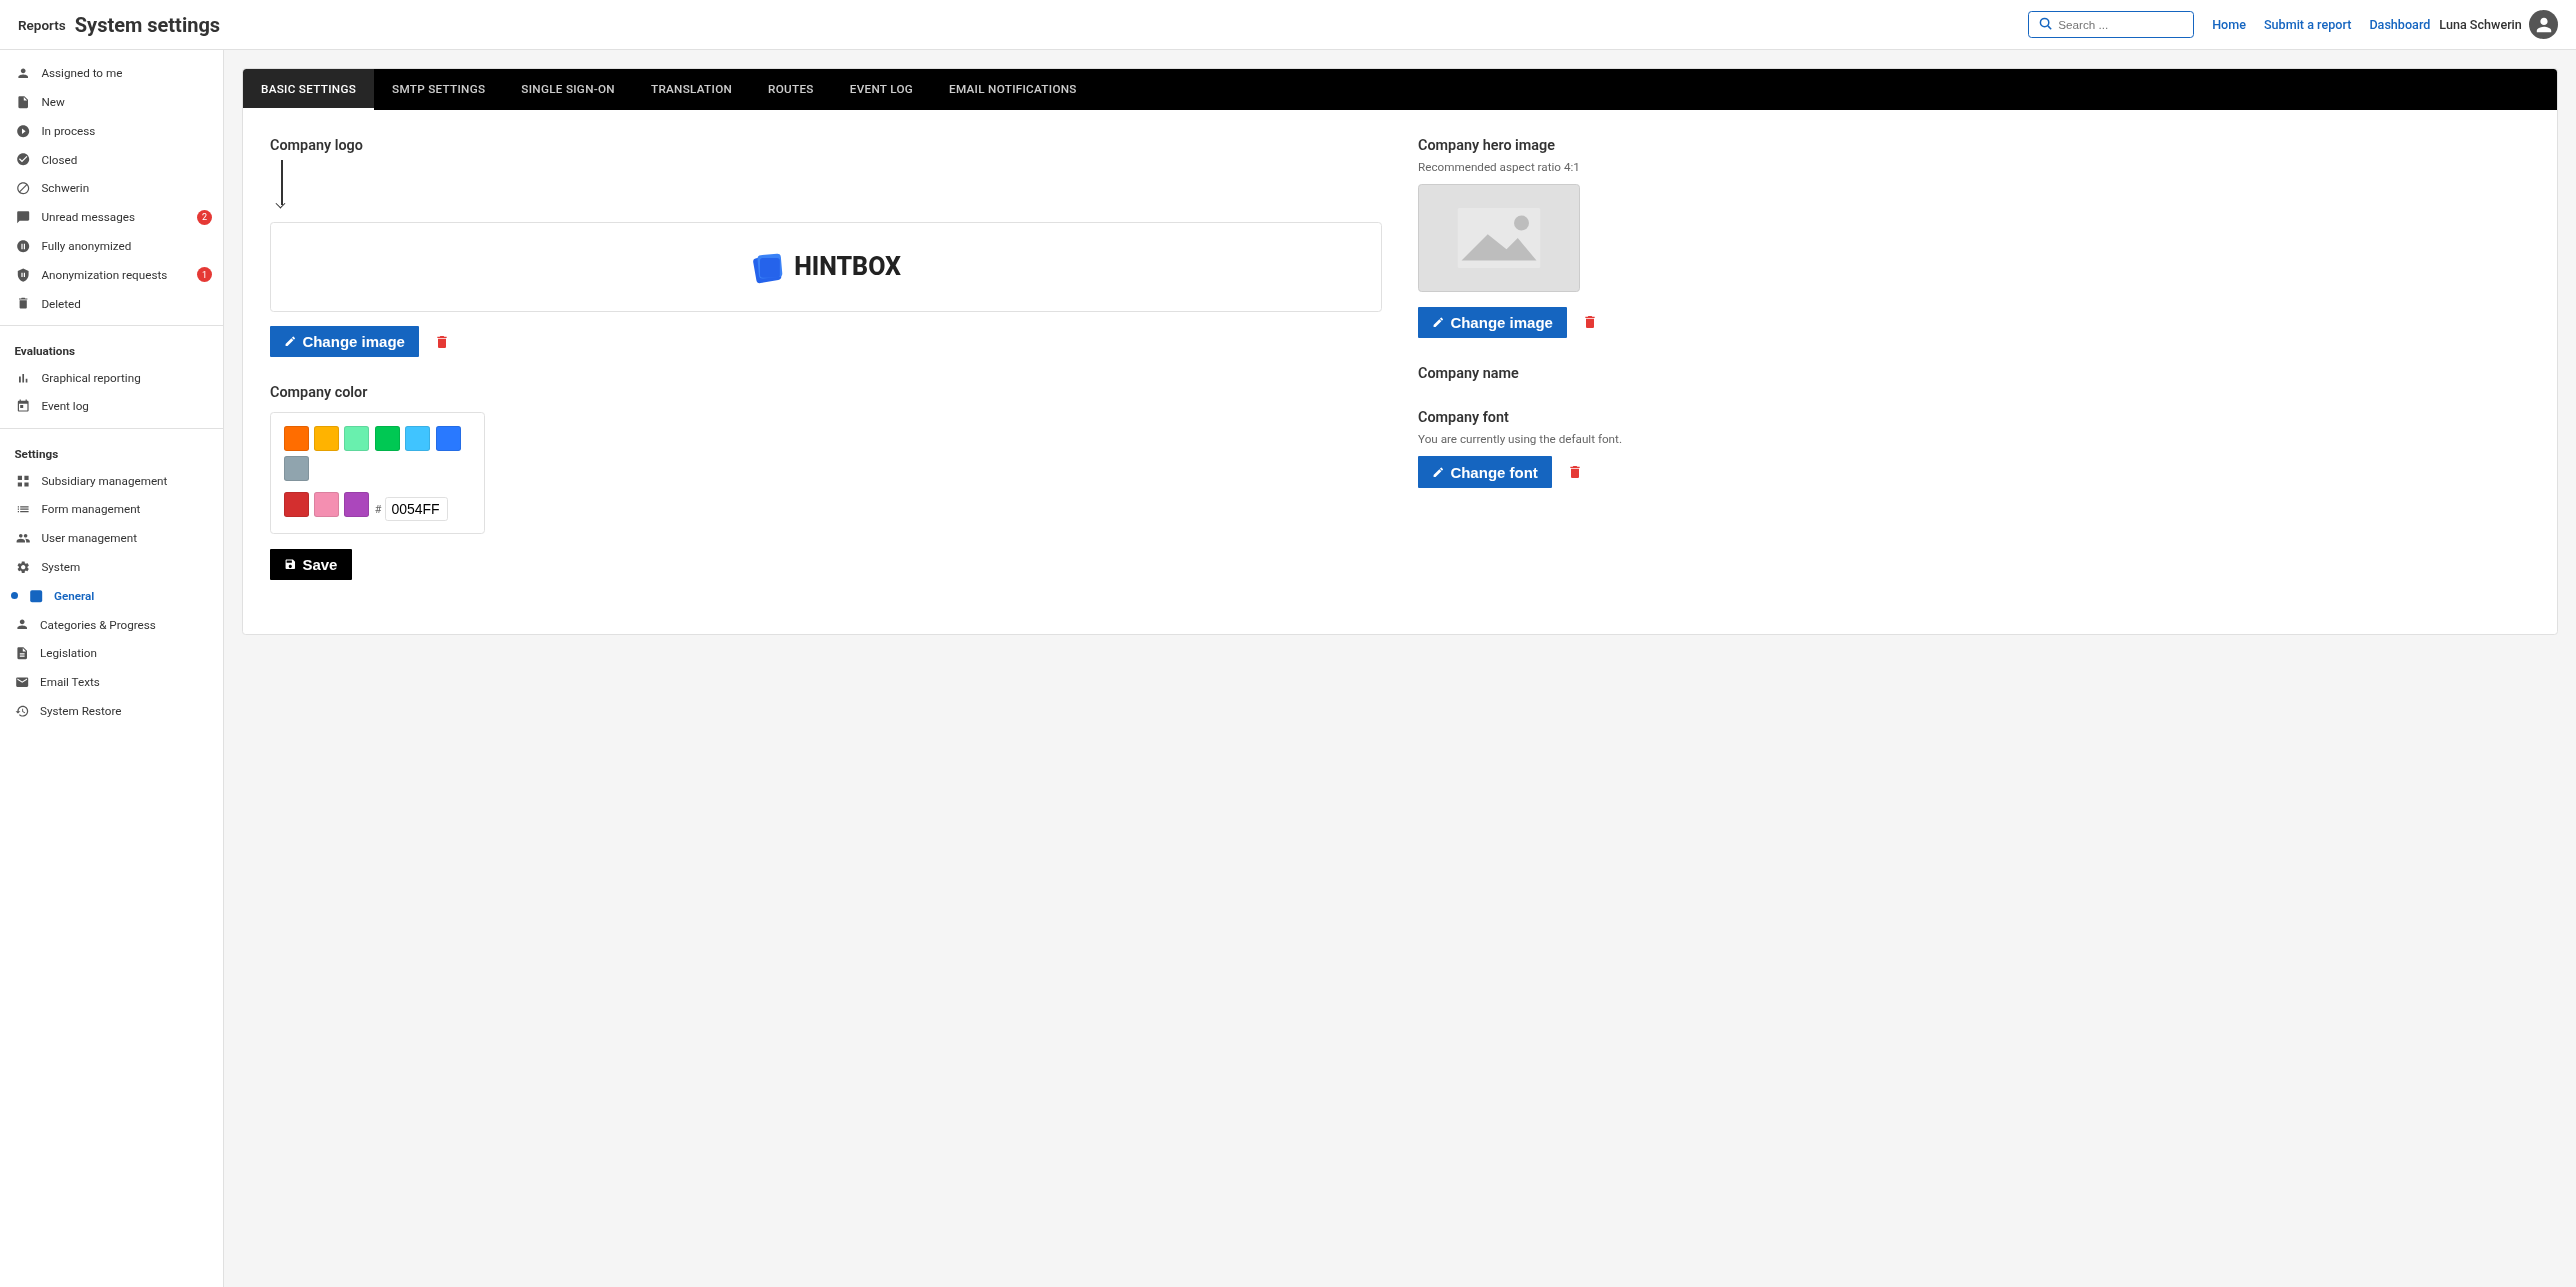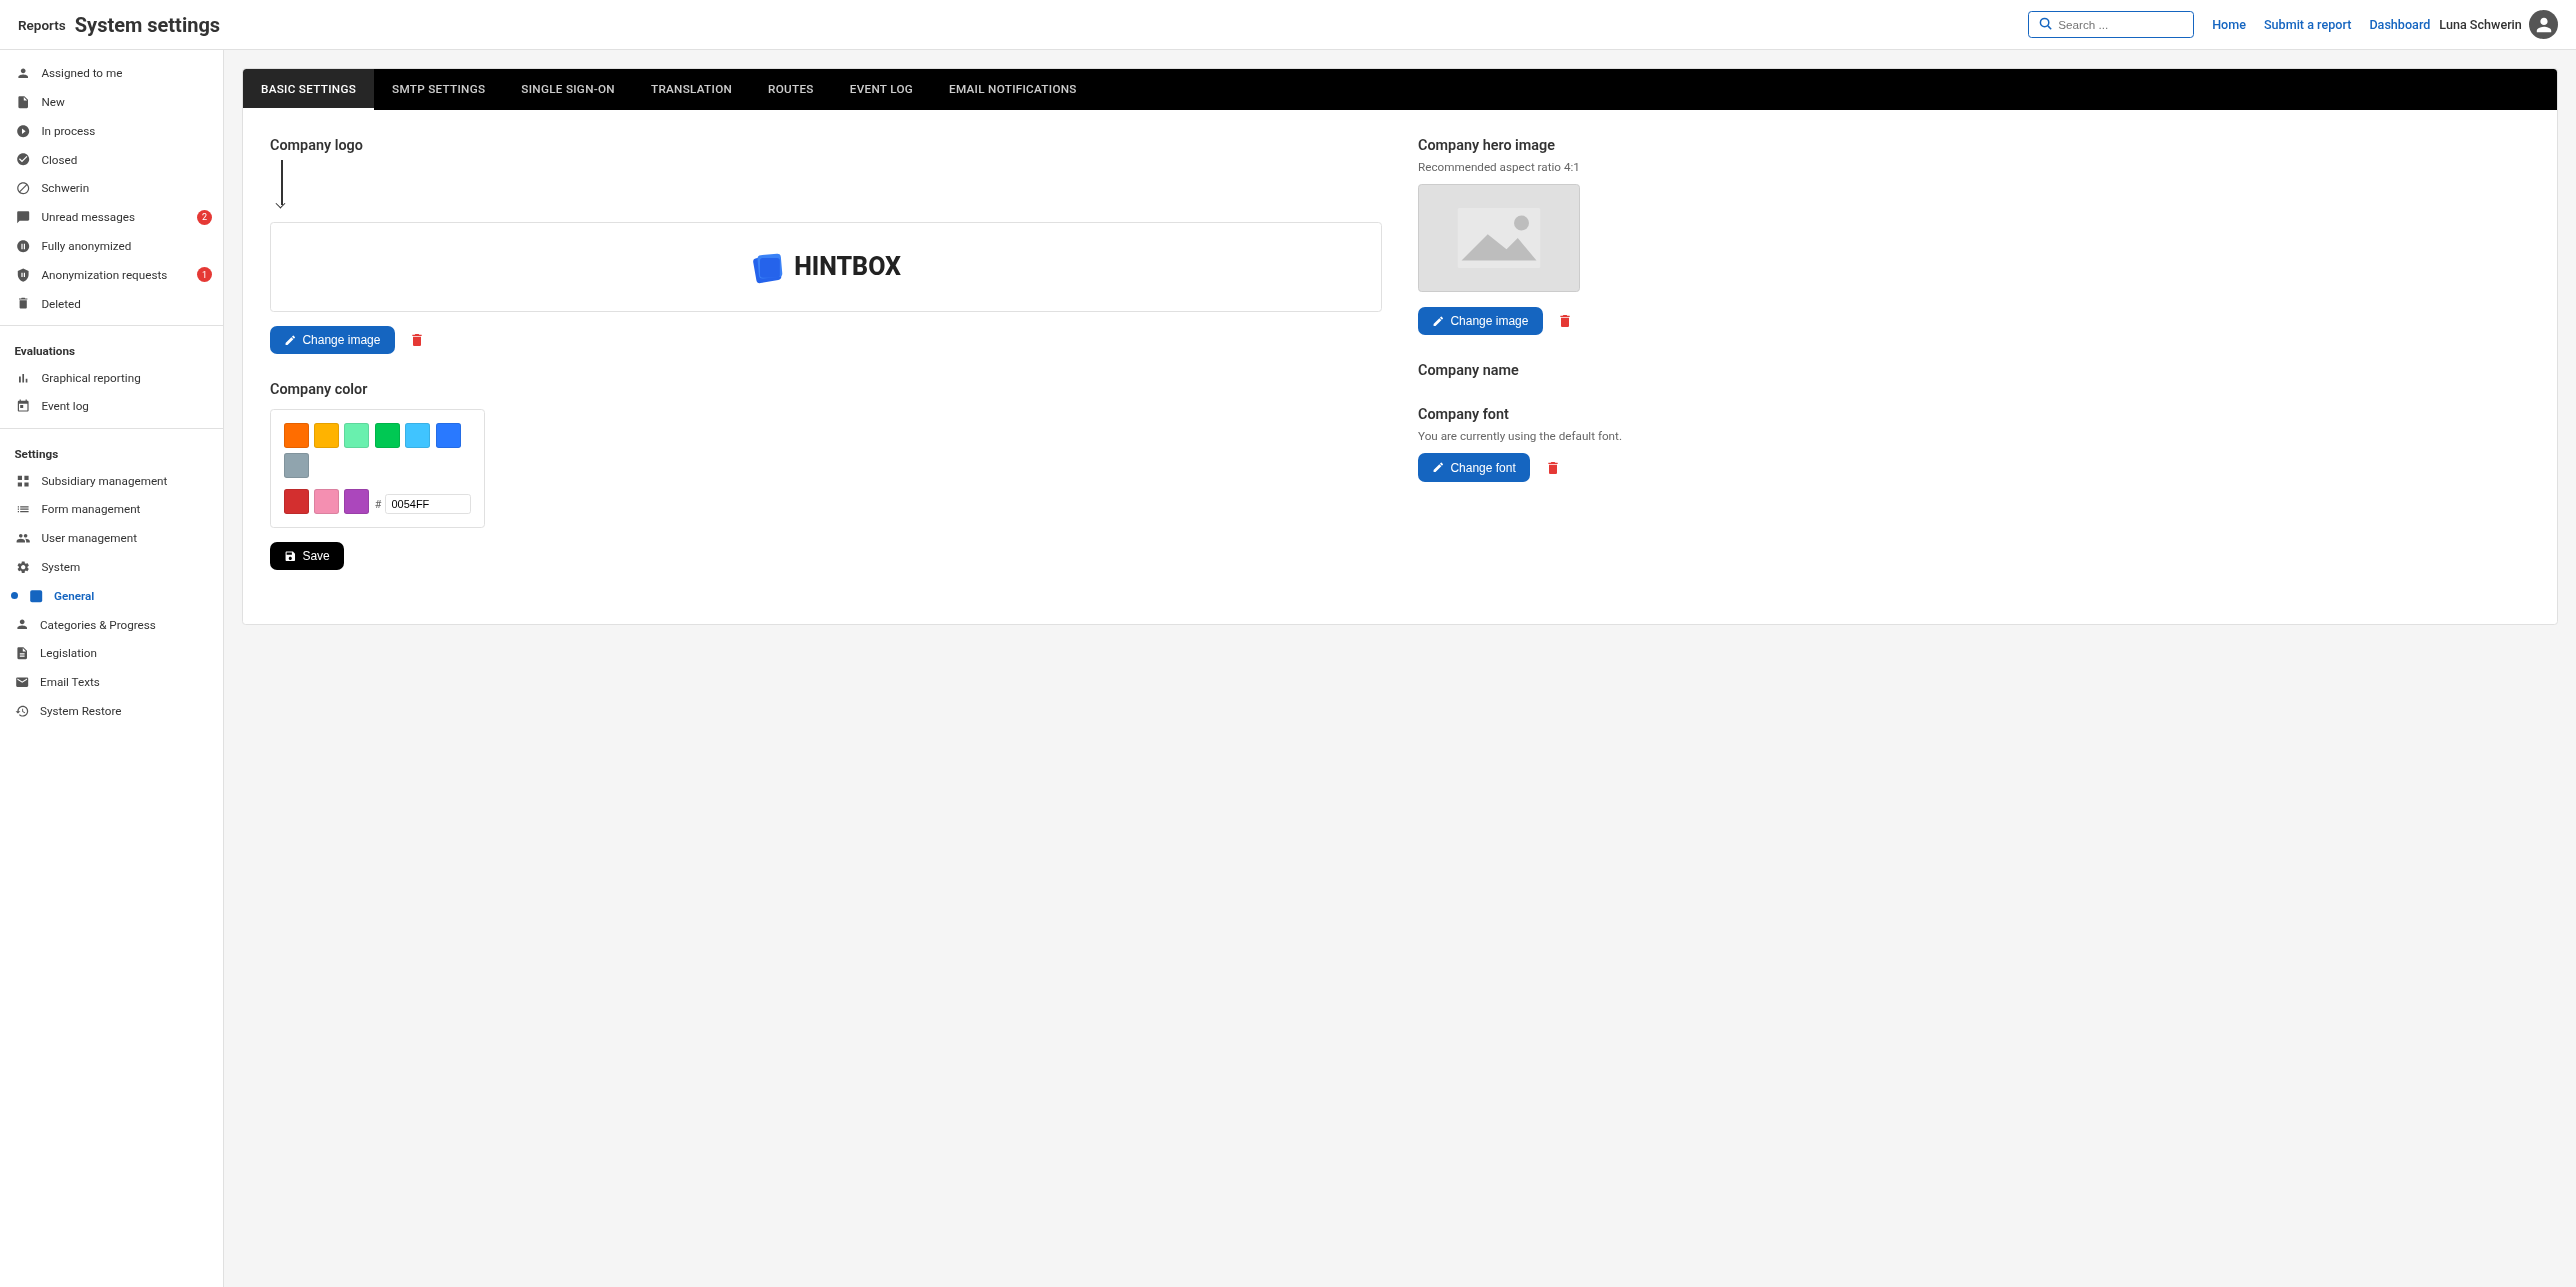--- a/index.html
+++ b/index.html
@@ -44,31 +44,31 @@
     .section-subtitle { font-size: 11.7px; color: #666; margin-bottom: 10.8px; }
 
     
     .logo-preview { border: 0.9px solid #e0e0e0; border-radius: 3.6px; padding: 18px; display: flex; align-items: center; justify-content: center; margin-bottom: 14.4px; min-height: 90px; background: #fff; }
     .logo-text { display: flex; align-items: center; gap: 7.2px; font-size: 25px; font-weight: 800; color: #222; }
 
     
     .hero-placeholder { border: 1.8px solid #ccc; border-radius: 3.6px; background: #e0e0e0; width: 162px; height: 108px; display: flex; align-items: center; justify-content: center; margin-bottom: 14.4px; position: relative; }
 
     
-    .btn { display: inline-flex; align-items: center; gap: 5.4px; padding: 7.2px 14.4px; border-radius: 7px; font-size: 12px; font-weight: 400; cursor: pointer; border: none; }
+    .btn { display: inline-flex; align-items: center; gap: 5.4px; padding: 7.2px 14.4px; border-radius: 1px; font-size: 15px; font-weight: 700; cursor: pointer; border: none; }
     .btn-primary { background: #1565c0; color: #fff; }
     .btn-success { background: #000000; color: #fff; }
     .btn-icon-delete { background: none; border: none; cursor: pointer; color: #e53935; padding: 5.4px; display: flex; align-items: center; }
     .btn-row { display: flex; align-items: center; gap: 9px; margin-top: 3.6px; }
 
     
     .color-picker-area { border: 0.9px solid #e0e0e0; border-radius: 3.6px; padding: 12.6px; display: flex; flex-wrap: wrap; align-items: center; gap: 5.4px; max-width: 215px; }
     .color-swatch { width: 25px; height: 25px; border-radius: 2.7px; cursor: pointer; border: 0.9px solid rgba(0,0,0,0.1); }
     .color-hash-row { display: flex; align-items: center; gap: 3.6px; margin-top: 5.4px; font-size: 10.8px; color: #666; }
-    .color-hash-input { border: 0.9px solid #e0e0e0; border-radius: 2.7px; padding: 2.7px 5.4px; font-size: 11px; width: 86px; }
+    .color-hash-input { border: 0.9px solid #e0e0e0; border-radius: 2.7px; padding: 2.7px 5.4px; font-size: 14px; width: 63px; }
 
     
     .company-name-input { width: 100%; padding: 9px 10.8px; border: 0.9px solid #ccc; border-radius: 3.6px; font-size: 12.6px; outline: none; }
 
     
     .font-subtitle { font-size: 11.7px; color: #666; margin-bottom: 10.8px; }
   </style>
 </head>
 <body>
 

